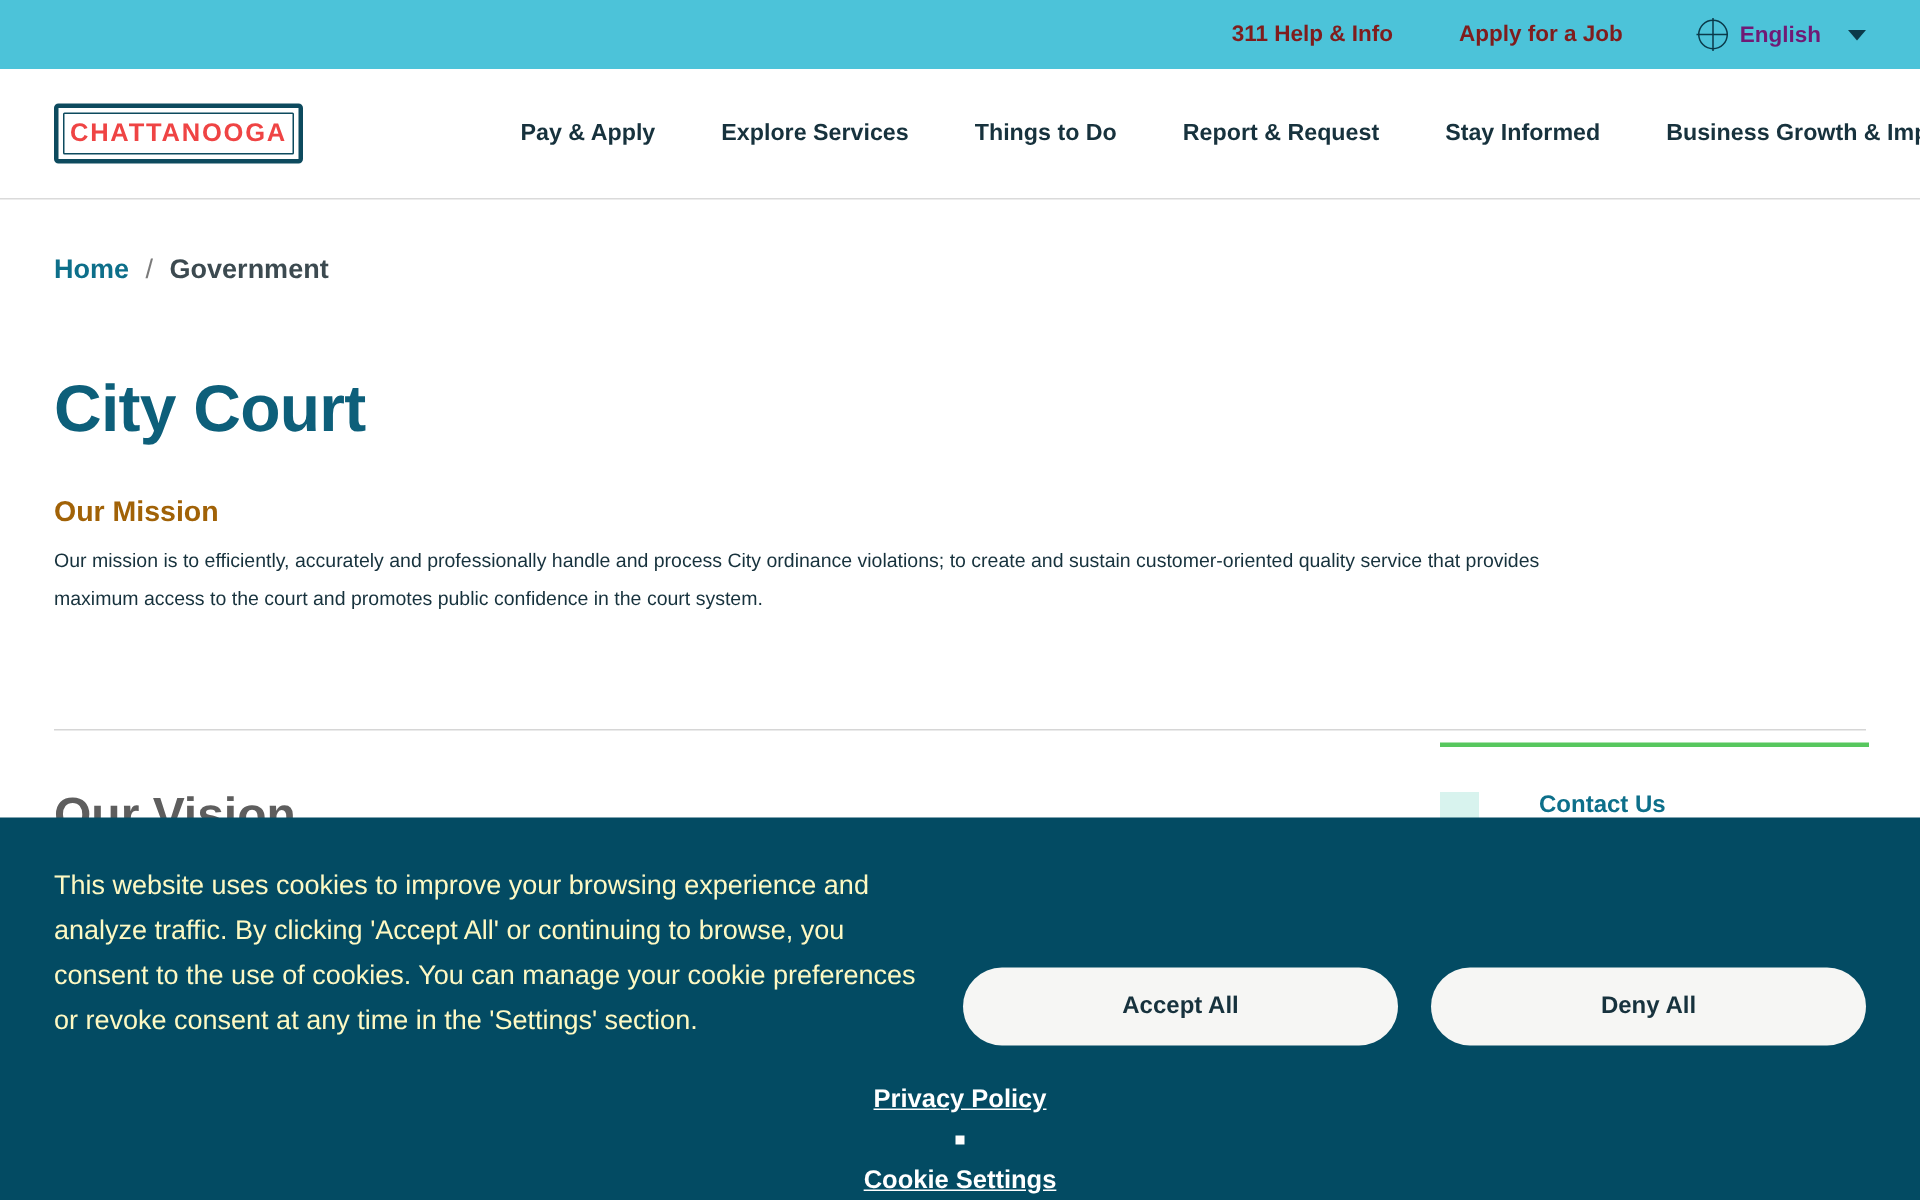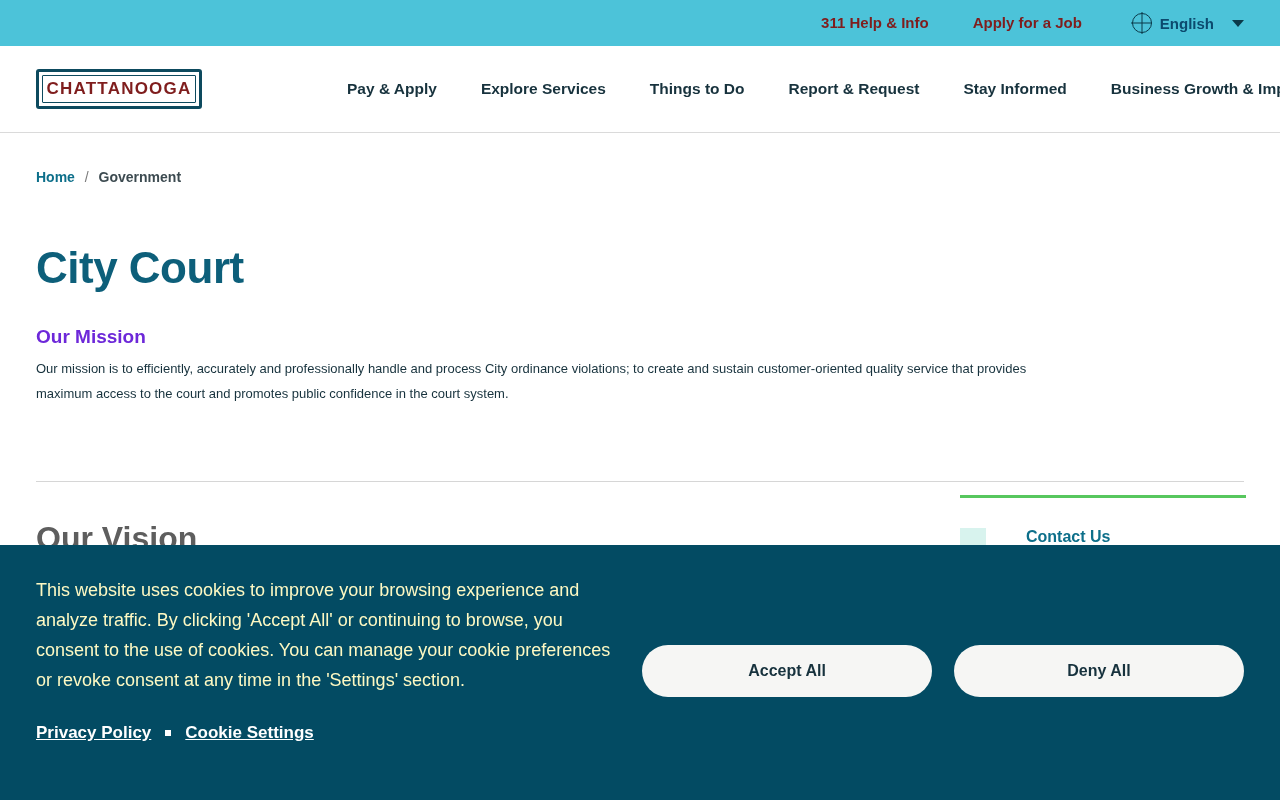--- a/index.html
+++ b/index.html
@@ -27,21 +27,21 @@
     text-decoration: none;
     padding: 0 22px;
     line-height: 46px;
     white-space: nowrap;
   }
   .lang-wrap {
     display: flex;
     align-items: center;
     gap: 8px;
     padding-left: 28px;
-    color: #0c4a6e;
+    color: #701a75;
     font-size: 15px;
     font-weight: 700;
   }
   .globe {
     width: 20px; height: 20px;
     border: 1.6px solid #0b3a4a;
     border-radius: 50%;
     position: relative;
     flex: 0 0 auto;
   }
@@ -89,21 +89,21 @@
     content: "";
     position: absolute;
     left: 3px; right: 3px; top: 3px; bottom: 3px;
     border: 1px solid #0d4a5e;
     border-radius: 1px;
   }
   .logo span {
     font-size: 17px;
     font-weight: 700;
     letter-spacing: 1.2px;
-    color: #7f1d1d;
+    color: #ef4444;
     position: relative;
     z-index: 2;
   }
   .nav-items {
     display: flex;
     align-items: flex-start;
     margin-left: 129px;
     gap: 12px;
   }
   .nav-item {
@@ -124,21 +124,21 @@
   .search-btn .ring {
     position: absolute; left: 2px; top: 2px;
     width: 17px; height: 17px;
     border: 2.2px solid #0d4a5e;
     border-radius: 50%;
   }
 
   
   .breadcrumb {
     padding: 36px 36px 0 36px;
-    font-size: 14px;
+    font-size: 18px;
     color: #4a4a4a;
   }
   .breadcrumb a {
     color: #0d6f8a;
     font-weight: 700;
     text-decoration: none;
   }
   .breadcrumb .sep { margin: 0 6px; color: #7a7a7a; }
   .breadcrumb .current { color: #3c4a50; font-weight: 700; }
 
@@ -148,21 +148,21 @@
     font-size: 44px;
     color: #0d5f7a;
     font-weight: 800;
     letter-spacing: -0.5px;
     margin-top: 58px;
   }
   .mission-label {
     margin-top: 33px;
     font-size: 19px;
     font-weight: 700;
-    color: #6d28d9;
+    color: #a16207;
   }
   .mission-body {
     margin-top: 8px;
     font-size: 13px;
     line-height: 25px;
     color: #17323d;
     max-width: 1010px;
   }
   .divider {
     margin-top: 75px;
@@ -241,20 +241,21 @@
     font-weight: 700;
     border: none;
     cursor: pointer;
     font-family: "Liberation Sans", sans-serif;
   }
   .cookie-links {
     margin-top: 26px;
     display: flex;
     align-items: center;
     gap: 14px;
+    flex-direction: column;
   }
   .cookie-links a {
     color: #ffffff;
     font-size: 17px;
     font-weight: 700;
     text-decoration: underline;
   }
   .dot {
     width: 6px; height: 6px;
     background: #ffffff;

